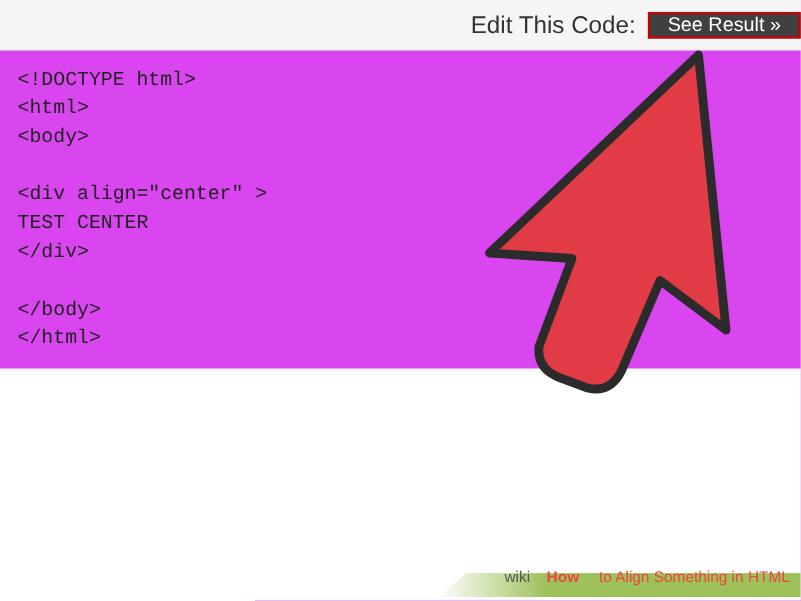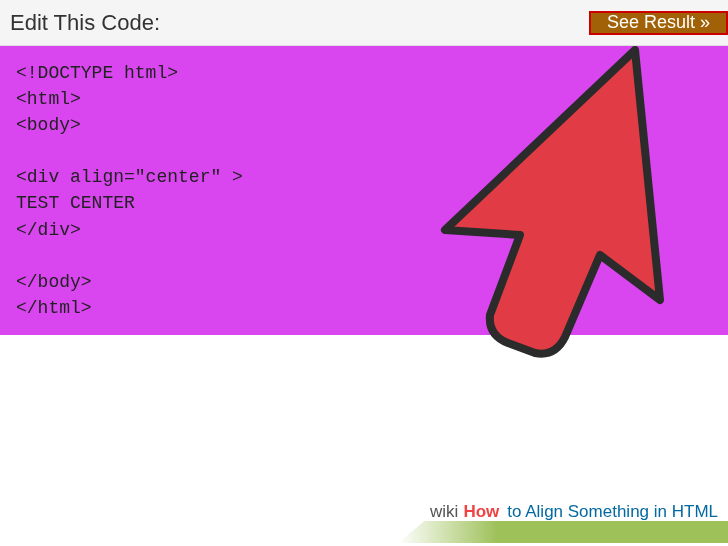--- a/index.html
+++ b/index.html
@@ -10,43 +10,44 @@
     body {
       width: 728px;
       height: 546px;
       background: #ffffff;
       font-family: Arial, sans-serif;
       position: relative;
       overflow: hidden;
     }
     .header {
       display: flex;
-      justify-content: space-between;
+      justify-content: flex-end;
       align-items: center;
       padding: 0 0 0 10px;
       background: #f5f5f5;
       border-bottom: 1px solid #ddd;
       height: 46px;
     }
     .header-title {
       font-size: 22px;
       color: #333;
       font-weight: normal;
     }
     .see-result-btn {
-      background: #a16207;
+      background: #404040;
       color: #fff;
       border: 2px solid #cc0000;
       padding: 8px 16px;
       font-size: 18px;
       cursor: pointer;
       font-family: Arial, sans-serif;
       height: 24px;
       display: flex;
       align-items: center;
+      margin-left: 11px;
     }
     .code-area {
       padding: 14px 16px;
       font-family: "Courier New", Courier, monospace;
       font-size: 18px;
       line-height: 1.45;
       color: #222;
       background: #d946ef;
       white-space: pre;
     }
@@ -62,39 +63,39 @@
       position: absolute;
       bottom: 3px;
       right: 0;
       width: 330px;
       height: 22px;
       background: linear-gradient(90deg, rgba(141,182,61,0) 0%, rgba(141,182,61,0.85) 30%, rgba(141,182,61,0.85) 100%);
       clip-path: polygon(8% 0, 100% 0, 100% 100%, 0 100%);
     }
     .watermark-text {
       position: absolute;
-      bottom: 24px;
+      bottom: 14px;
       right: 10px;
       color: #fff;
-      font-size: 17px;
+      font-size: 14px;
       z-index: 2;
       display: flex;
       align-items: baseline;
-      gap: 5px;
+      gap: 15px;
     }
     .wiki-prefix {
       color: #555;
       font-weight: normal;
     }
     .wiki-how {
       color: #ef4444;
       font-weight: bold;
     }
     .wiki-title {
-      color: #0369a1;
+      color: #ef4444;
       font-weight: normal;
       margin-left: 3px;
     }
   </style>
 </head>
 <body>
 
 <div class="header">
   <div class="header-title">Edit This Code:</div>
   <button class="see-result-btn">See Result »</button>

